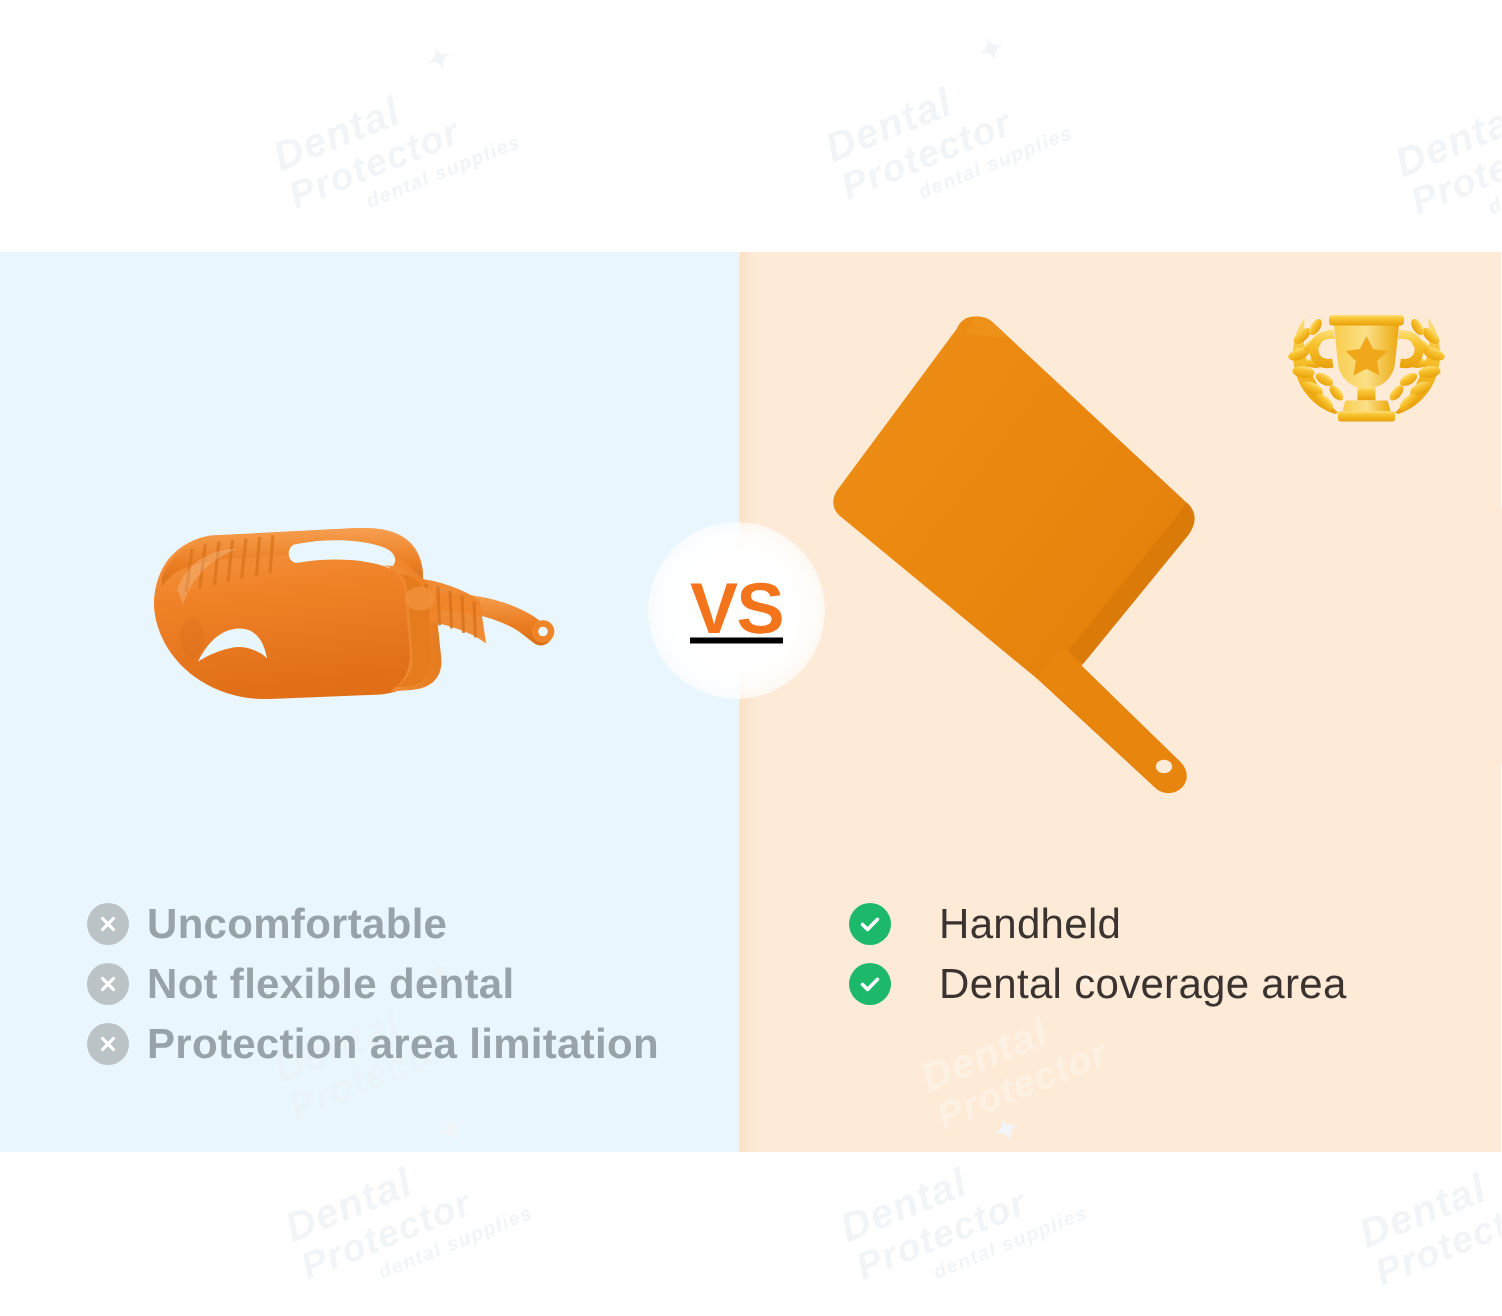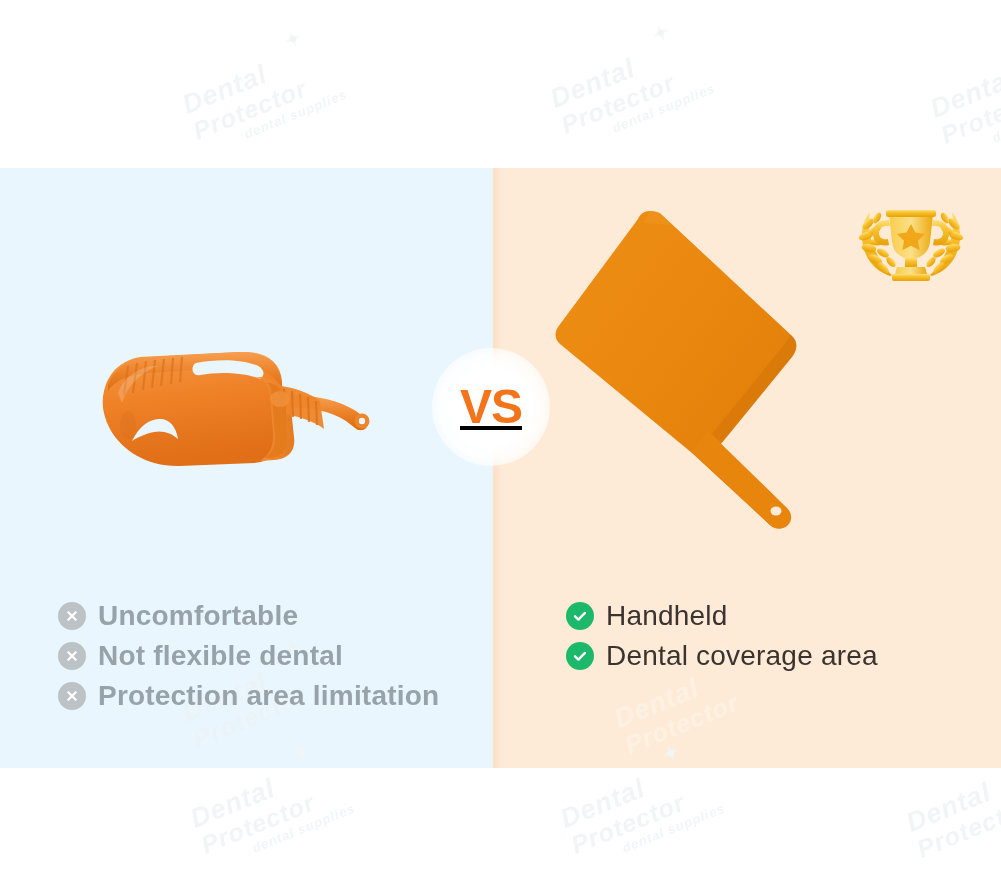--- a/index.html
+++ b/index.html
@@ -67,21 +67,21 @@
   #list-left{left:58px;top:600px;}
   #list-right{left:566px;top:600px;}
   .list-item{display:flex;align-items:center;margin-bottom:8px;height:32px;}
   .badge{width:28px;height:28px;border-radius:50%;flex:0 0 28px;
          display:flex;align-items:center;justify-content:center;margin-right:12px;}
   .badge svg{display:block;}
   .badge-x{background:#bcc3c6;}
   .badge-check{background:#1db96a;}
   .item-label{white-space:nowrap;}
   #list-left .item-label{color:#97a3a9;font-size:28px;font-weight:700;letter-spacing:.2px;}
-  #list-right .item-label{color:#3b3330;font-size:28px;font-weight:500;letter-spacing:.2px;}
+  #list-right .item-label{color:#3b3330;font-size:28px;font-weight:500;letter-spacing:.2px;margin-left:20px;}
 </style>
 </head>
 <body>
 
 <div id="stage">
 
   <div class="wm" style="left:178px;top:92px;transform:rotate(-22deg);">
     <span class="spark" style="left:118px;top:-18px;">✦</span>
     <span class="l1">Dental</span>
     <span class="l2">Protector</span>

